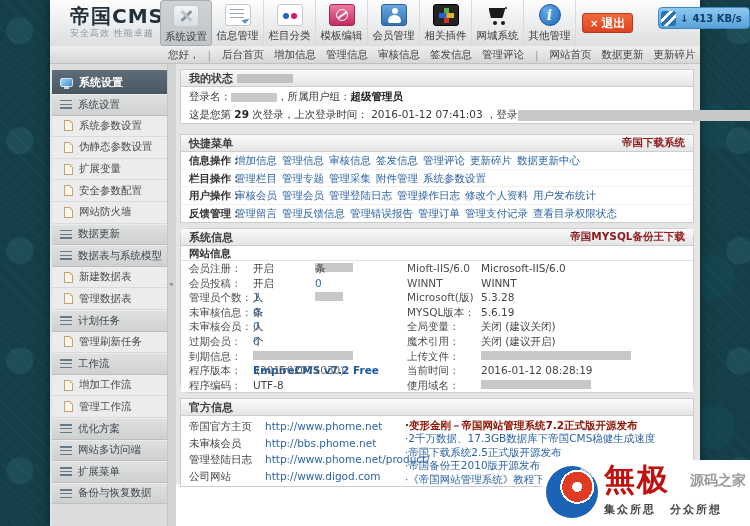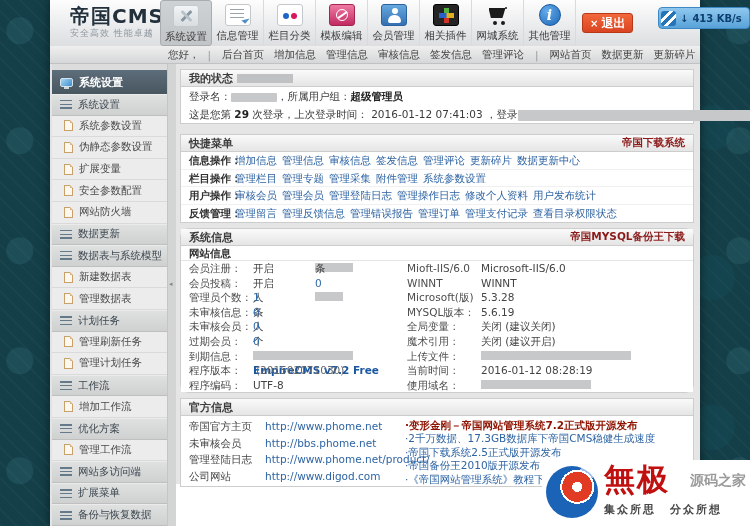--- a/index.html
+++ b/index.html
@@ -241,39 +241,35 @@
             <span>管理数据表</span>
           </div>
           <div class="sb-item group">
             <span class="ico-list"></span>
             <span>计划任务</span>
           </div>
           <div class="sb-item leaf">
             <span class="ico-page"></span>
             <span>管理刷新任务</span>
           </div>
-          <div class="sb-item leaf">
-            <span class="ico-page"></span>
-            <span>管理计划任务</span>
-          </div>
           <div class="sb-item group">
             <span class="ico-list"></span>
             <span>工作流</span>
           </div>
           <div class="sb-item leaf">
             <span class="ico-page"></span>
             <span>增加工作流</span>
           </div>
+          <div class="sb-item leaf">
+            <span class="ico-page"></span>
+            <span>管理工作流</span>
+          </div>
           <div class="sb-item group">
             <span class="ico-list"></span>
             <span>优化方案</span>
-          </div>
-          <div class="sb-item leaf">
-            <span class="ico-page"></span>
-            <span>管理工作流</span>
           </div>
           <div class="sb-item group">
             <span class="ico-list"></span>
             <span>网站多访问端</span>
           </div>
           <div class="sb-item group">
             <span class="ico-list"></span>
             <span>扩展菜单</span>
           </div>
           <div class="sb-item group">

